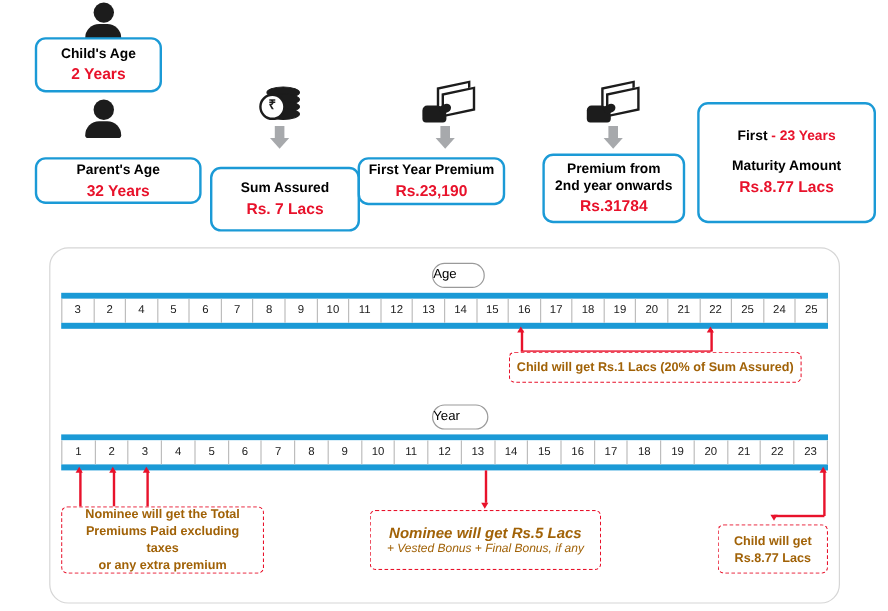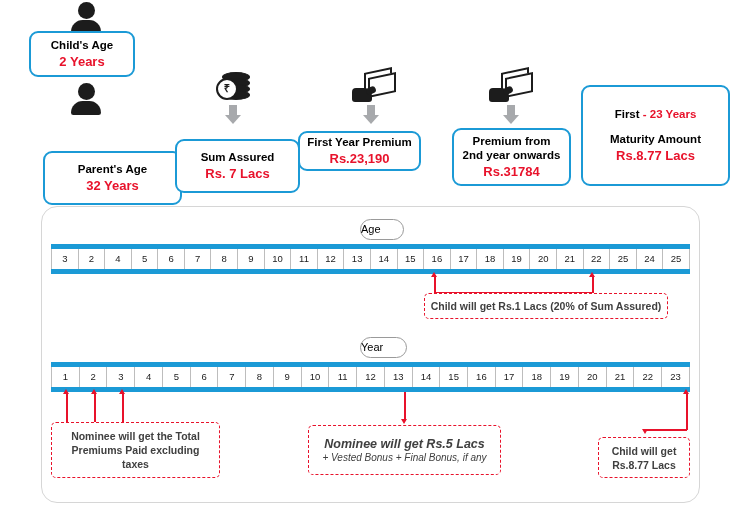--- a/index.html
+++ b/index.html
@@ -143,21 +143,21 @@
     box-sizing:border-box;
   }
 
   
   .callout{
     position:absolute;
     border:1px dashed #e8122b;
     border-radius:5px;
     background:#ffffff;
     box-sizing:border-box;
-    color:#404040;
+    color:#a16207;
     text-align:center;
     display:flex;
     flex-direction:column;
     align-items:center;
     justify-content:center;
     padding:3px 5px;
   }
   .callout .l1{font-size:10.5px;font-weight:bold;line-height:14px;}
   .callout .l2{font-size:9.5px;line-height:13px;}
   .callout.big .l1{font-size:12.5px;}
@@ -189,21 +189,21 @@
 <div class="card" style="left:29px;top:31px;width:106px;height:46px;">
   <div class="lbl">Child's Age</div>
   <div class="val">2 Years</div>
 </div>
 
 <div class="person" style="left:71px;top:83px;">
   <div class="head"></div>
   <div class="body"></div>
 </div>
 
-<div class="card" style="left:43px;top:131px;width:139px;height:54px;margin-top:20px;">
+<div class="card" style="left:29px;top:131px;width:139px;height:39px;">
   <div class="lbl">Parent's Age</div>
   <div class="val">32 Years</div>
 </div>
 
 <div class="coins" style="left:216px;top:72px;width:38px;height:30px;">
   <div class="coin" style="top:0px;"></div>
   <div class="coin" style="top:6px;"></div>
   <div class="coin" style="top:12px;"></div>
   <div class="coin" style="top:18px;"></div>
   <div class="rupee">₹</div>
@@ -342,20 +342,21 @@
 <div class="rtip-up" style="left:63px;top:389px;"></div>
 <div class="rline" style="left:94px;top:392px;width:1.5px;height:30px;"></div>
 <div class="rtip-up" style="left:91px;top:389px;"></div>
 <div class="rline" style="left:122px;top:392px;width:1.5px;height:30px;"></div>
 <div class="rtip-up" style="left:119px;top:389px;"></div>
 
 <div class="callout" style="left:51px;top:422px;width:169px;height:56px;">
   <div class="plainwrap">
     <div class="l1">Nominee will get the Total</div>
     <div class="l1">Premiums Paid excluding taxes</div>
+    <div class="l1">or any extra premium</div>
   </div>
 </div>
 
 <div class="rline" style="left:404px;top:392px;width:1.5px;height:27px;"></div>
 <div class="rtip-down" style="left:401px;top:419px;"></div>
 
 <div class="callout big" style="left:308px;top:425px;width:193px;height:50px;font-style:italic;">
   <div class="l1">Nominee will get Rs.5 Lacs</div>
   <div class="l2">+ Vested Bonus + Final Bonus, if any</div>
 </div>

